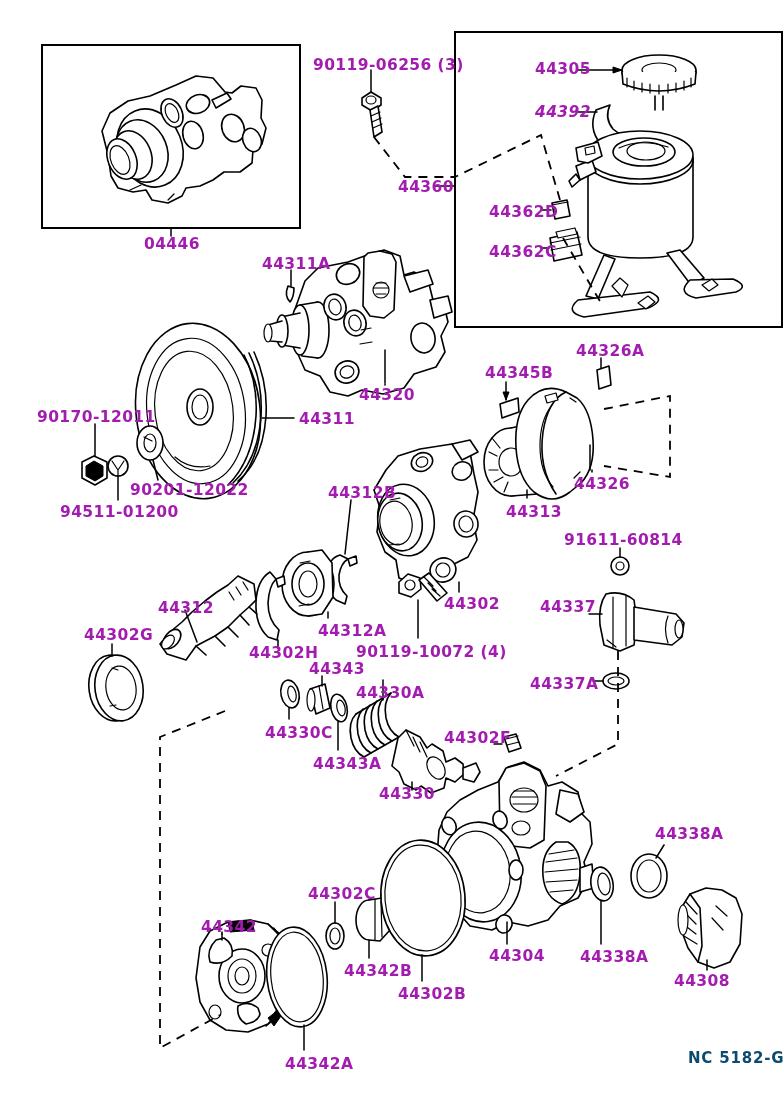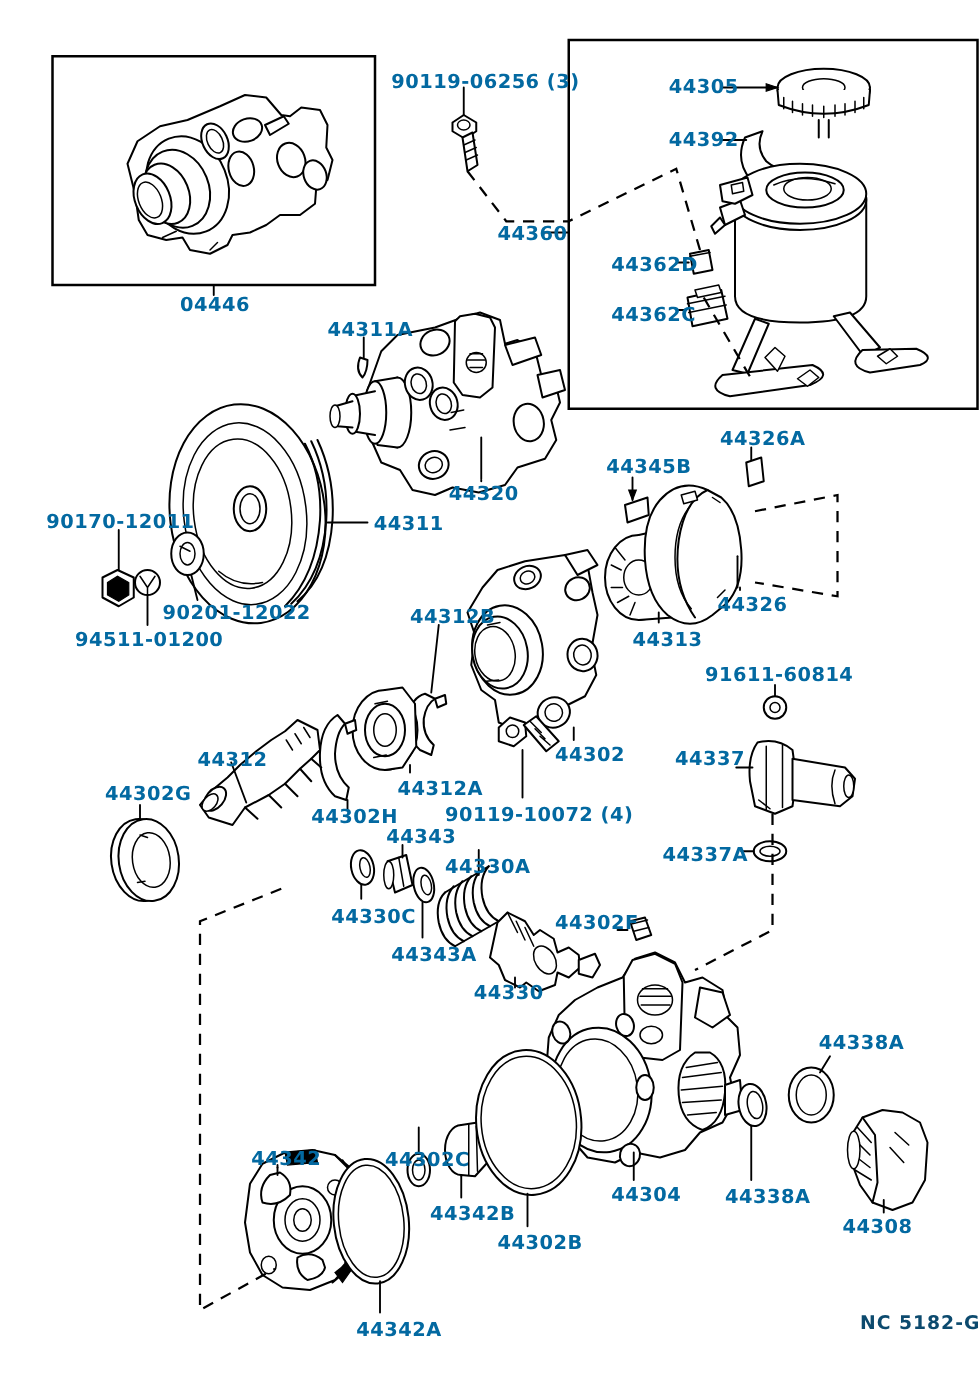--- a/index.html
+++ b/index.html
@@ -20,21 +20,21 @@
     position: absolute;
     left: 0; top: 0;
     width: 784px;
     height: 1120px;
   }
   .lbl {
     position: absolute;
     font-family: "DejaVu Sans", sans-serif;
     font-size: 15.5px;
     font-weight: 700;
-    color: #0369a1;
+    color: #a21caf;
     letter-spacing: 0.4px;
     white-space: nowrap;
     line-height: 1;
   }
   .footer {
     position: absolute;
     font-family: "DejaVu Sans", sans-serif;
     font-size: 15px;
     font-weight: 700;
     letter-spacing: 0.8px;
@@ -518,21 +518,21 @@
     </g>
 
     <path class="dash" d="M225 711 L160 737 L160 1048 L220 1015"></path>
 
   </svg>
 
   <div class="lbl" style="left:144px;  top:237px;">04446</div>
   <div class="lbl" style="left:313px;  top:58px;">90119-06256 (3)</div>
   <div class="lbl" style="left:398px;  top:180px;">44360</div>
   <div class="lbl" style="left:535px;  top:62px;">44305</div>
-  <div class="lbl" style="left:535px;  top:105px;">44392</div>
+  <div class="lbl" style="left:535px;  top:105px;font-style:italic;">44392</div>
   <div class="lbl" style="left:489px;  top:205px;">44362D</div>
   <div class="lbl" style="left:489px;  top:245px;">44362C</div>
   <div class="lbl" style="left:262px;  top:257px;">44311A</div>
   <div class="lbl" style="left:359px;  top:388px;">44320</div>
   <div class="lbl" style="left:299px;  top:412px;">44311</div>
   <div class="lbl" style="left:37px;   top:410px;">90170-12011</div>
   <div class="lbl" style="left:120px;  top:483px;padding-left:10px;">90201-12022</div>
   <div class="lbl" style="left:60px;   top:505px;">94511-01200</div>
   <div class="lbl" style="left:485px;  top:366px;">44345B</div>
   <div class="lbl" style="left:576px;  top:344px;">44326A</div>
@@ -551,21 +551,21 @@
   <div class="lbl" style="left:309px;  top:662px;">44343</div>
   <div class="lbl" style="left:356px;  top:686px;">44330A</div>
   <div class="lbl" style="left:265px;  top:726px;">44330C</div>
   <div class="lbl" style="left:313px;  top:757px;">44343A</div>
   <div class="lbl" style="left:379px;  top:787px;">44330</div>
   <div class="lbl" style="left:444px;  top:731px;">44302F</div>
   <div class="lbl" style="left:655px;  top:827px;">44338A</div>
   <div class="lbl" style="left:580px;  top:950px;">44338A</div>
   <div class="lbl" style="left:489px;  top:949px;text-align:right;">44304</div>
   <div class="lbl" style="left:674px;  top:974px;">44308</div>
-  <div class="lbl" style="left:308px;  top:921px;">44302C</div>
+  <div class="lbl" style="left:308px;  top:887px;">44302C</div>
   <div class="lbl" style="left:201px;  top:920px;">44342</div>
   <div class="lbl" style="left:344px;  top:964px;text-align:right;">44342B</div>
   <div class="lbl" style="left:398px;  top:987px;text-align:right;">44302B</div>
   <div class="lbl" style="left:285px;  top:1057px;">44342A</div>
 
   <div class="footer" style="left:688px; top:1049px;">NC 5182-G</div>
 
 </div>
 
 </body></html>

